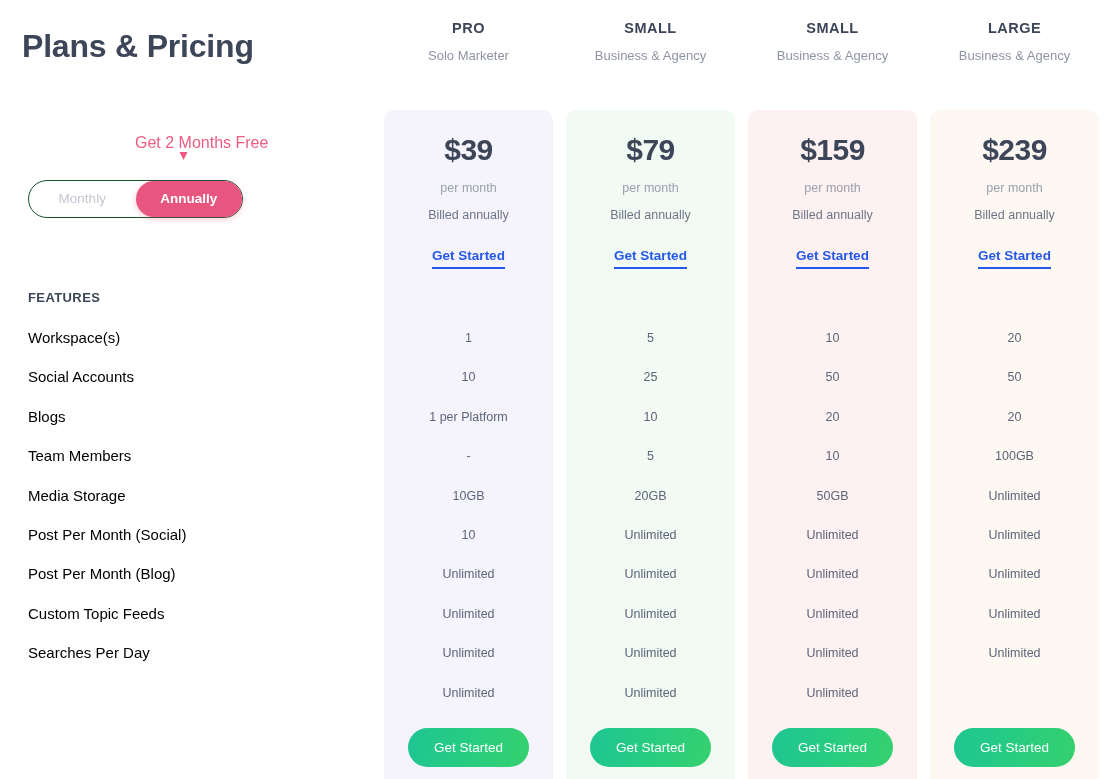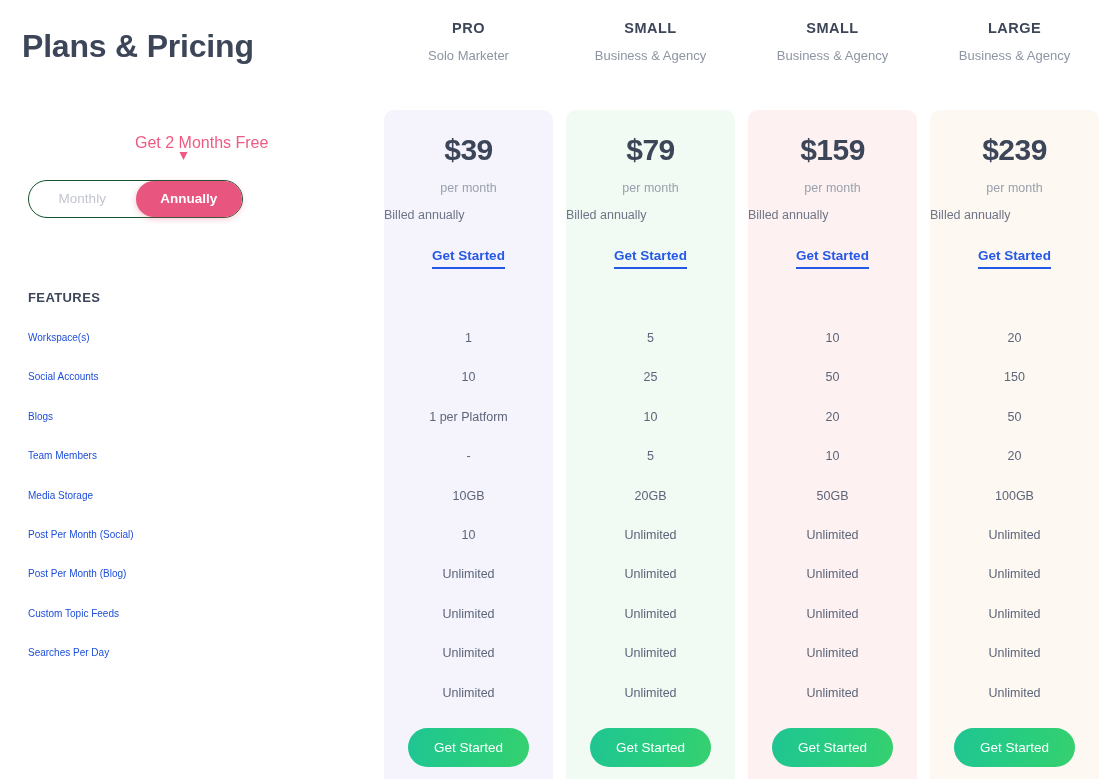--- a/index.html
+++ b/index.html
@@ -91,22 +91,22 @@
 
   .feature-labels {
     position: absolute;
     left: 28px;
     top: 328px;
     width: 330px;
   }
   .feature-label {
     height: 39.4px;
     line-height: 20px;
-    font-size: 10px;
-    color: #1d4ed8;
+    font-size: 15px;
+    color: #000000;
     white-space: nowrap;
   }
 
   
   .columns {
     position: absolute;
     left: 384px;
     top: 0;
     width: 724px;
     height: 779px;
@@ -173,21 +173,21 @@
     width: 169px;
     text-align: center;
     font-size: 12.5px;
     color: #9aa0ad;
   }
   .billed {
     position: absolute;
     top: 98px;
     left: 0;
     width: 169px;
-    text-align: left;
+    text-align: center;
     font-size: 12.5px;
     color: #6e7586;
   }
   .card-link {
     position: absolute;
     top: 136px;
     left: 0;
     width: 169px;
     text-align: center;
   }
@@ -344,21 +344,20 @@
           <div class="col-name">LARGE</div>
           <div class="col-sub">Business &amp; Agency</div>
         </div>
         <div class="card c3">
           <div class="price">$239</div>
           <div class="per-month">per month</div>
           <div class="billed">Billed annually</div>
           <div class="card-link"><span>Get Started</span></div>
           <div class="values">
             <div class="value">20</div>
-            <div class="value">150</div>
             <div class="value">50</div>
             <div class="value">20</div>
             <div class="value">100GB</div>
             <div class="value">Unlimited</div>
             <div class="value">Unlimited</div>
             <div class="value">Unlimited</div>
             <div class="value">Unlimited</div>
             <div class="value">Unlimited</div>
           </div>
           <button class="cta">Get Started</button>

